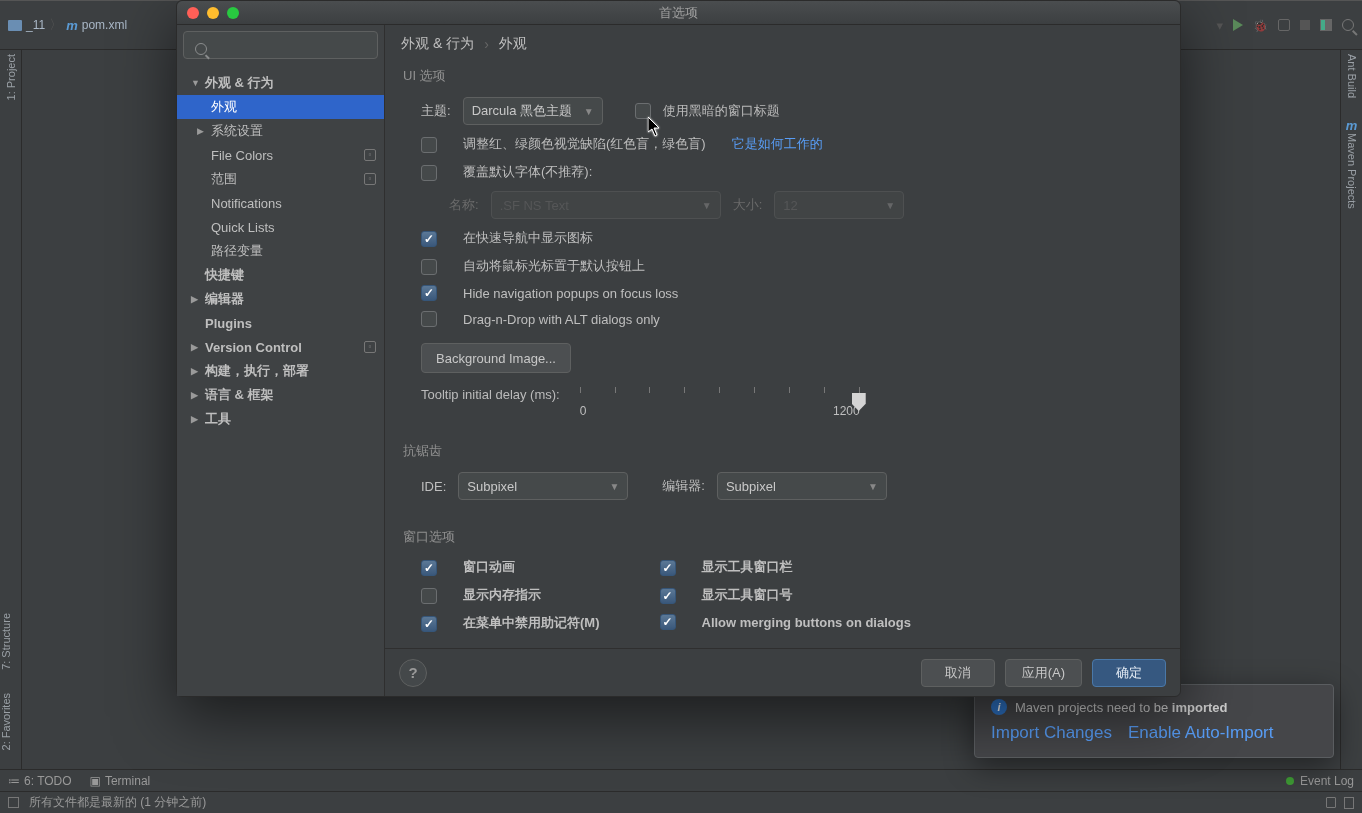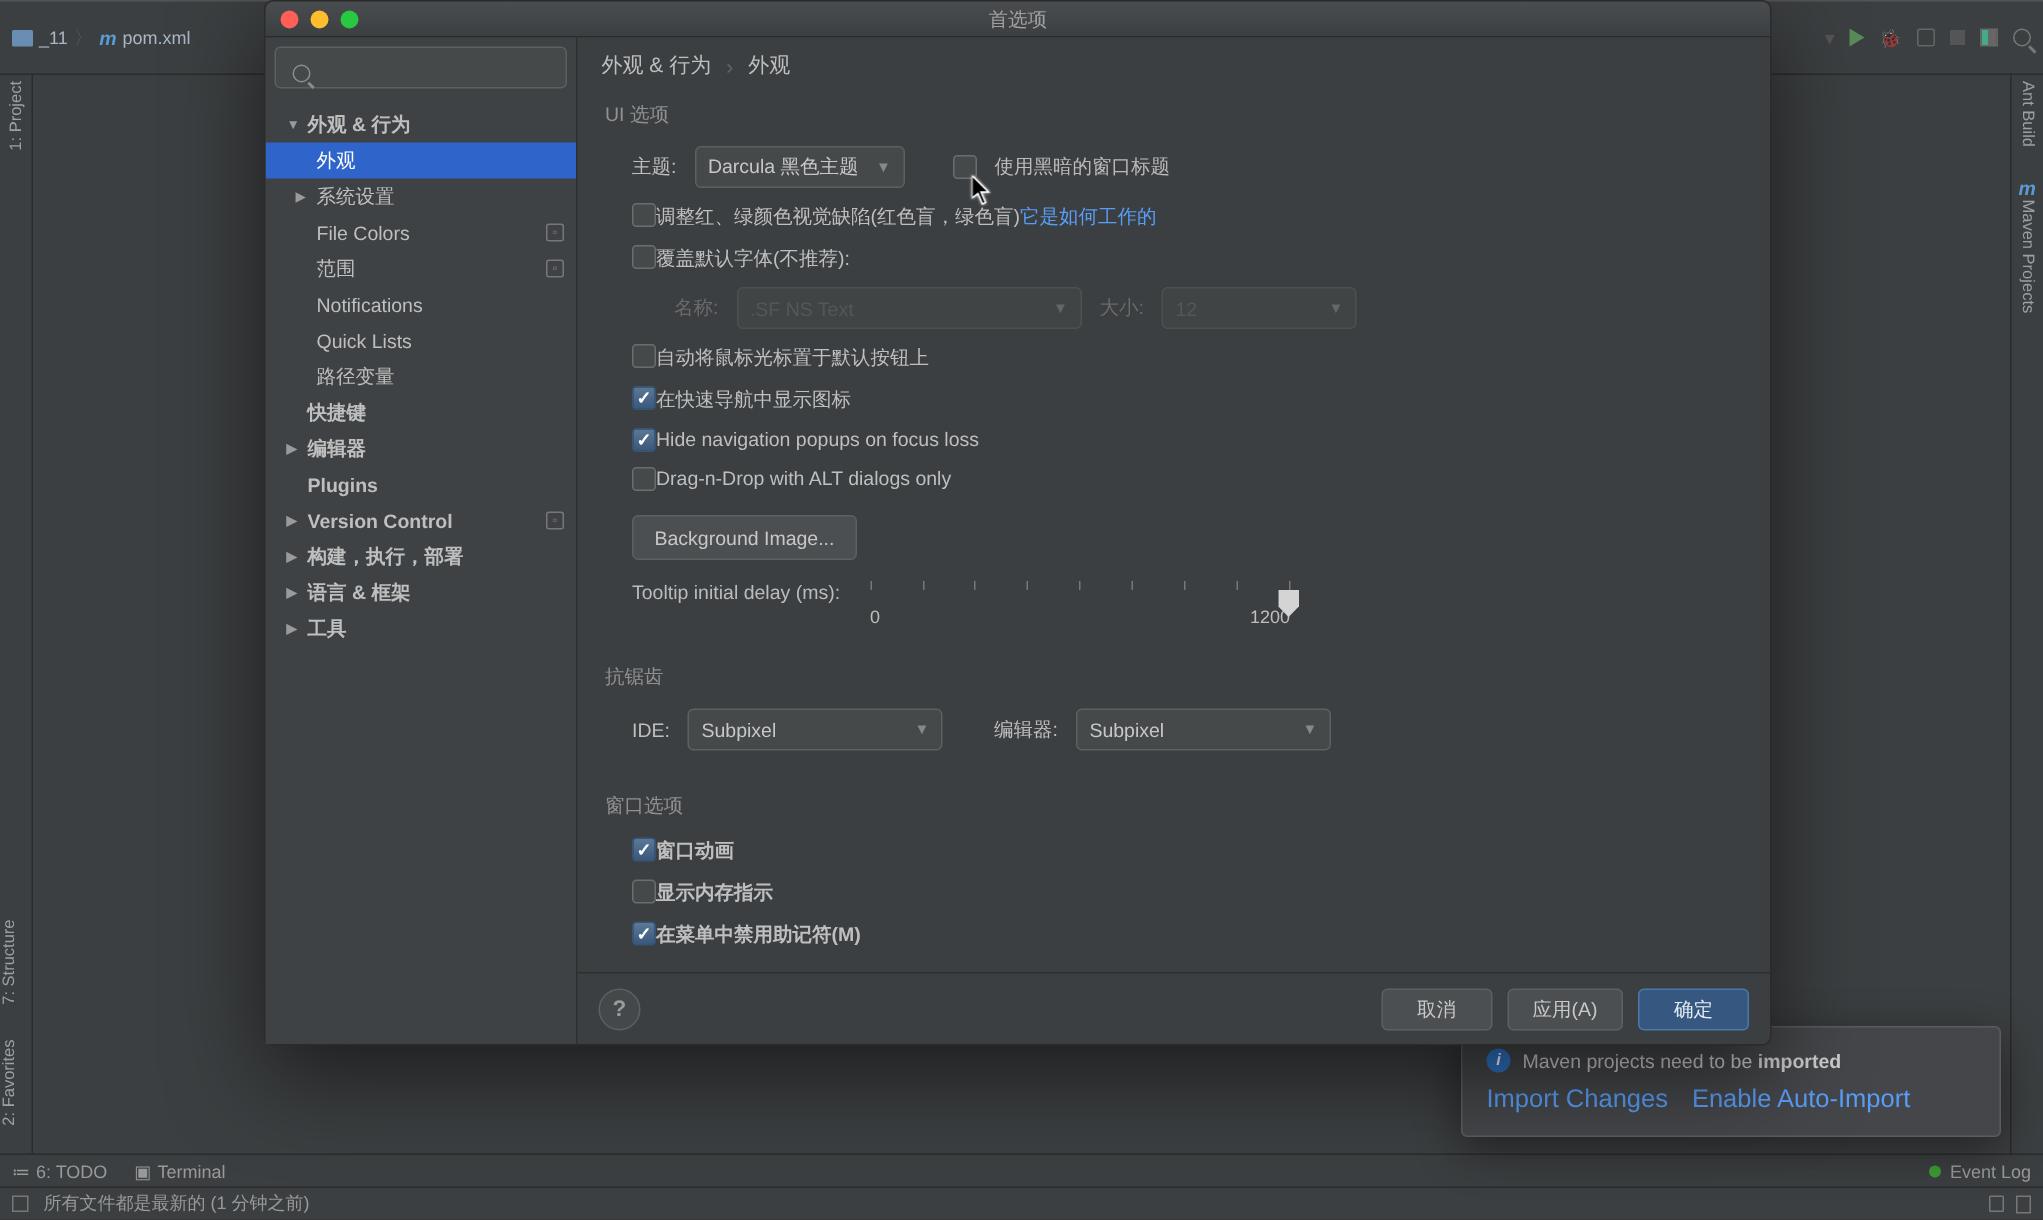--- a/index.html
+++ b/index.html
@@ -76,21 +76,21 @@
 .form-row { display:flex; align-items:center; gap:12px; margin-bottom:10px; min-height:26px; }
 .form-row label.lbl { color:#bfbfbf; }
 .form-row.indent { padding-left:24px; }
 .form-row.indent label.lbl, .form-row .disabled { color:#6a6a6a; }
 .select { height:28px; min-width:130px; border:1px solid #5e6060; background:#45494a; border-radius:4px; display:flex; align-items:center; justify-content:space-between; padding:0 8px; color:#c8c8c8; font-size:13px; }
 .select .chev { font-size:10px; color:#888; }
 .select.disabled { opacity:.55; }
 .checkbox { width:16px; height:16px; border:1px solid #6b6e70; border-radius:3px; display:inline-flex; align-items:center; justify-content:center; background:#45494a; flex-shrink:0; }
 .checkbox.checked { background:linear-gradient(#5b7896,#3a587b); border-color:#365679; }
 .checkbox.checked::after { content:"✓"; color:#fff; font-size:12px; font-weight:bold; }
-.check-item { display:flex; align-items:flex-start; gap:0; margin-bottom:10px; color:#bfbfbf; }
+.check-item { display:flex; align-items:flex-end; gap:26px; margin-bottom:10px; color:#bfbfbf; }
 .link { color:#589df6; cursor:pointer; }
 .btn { height:30px; padding:0 14px; background:#4c4f51; border:1px solid #5e6060; border-radius:4px; color:#c8c8c8; font-size:13px; display:inline-flex; align-items:center; }
 .slider-row { display:flex; align-items:flex-start; gap:20px; margin:10px 0 24px 0; }
 .slider-track { width:280px; position:relative; }
 .ticks { display:flex; justify-content:space-between; }
 .ticks span { width:1px; height:6px; background:#777; }
 .track-line { position:relative; height:1px; background:transparent; margin-top:6px; }
 .thumb { position:absolute; top:-6px; right:-6px; width:14px; height:18px; background:#d4d4d4; clip-path:polygon(0 0,100% 0,100% 60%,50% 100%,0 60%); }
 .slider-labels { display:flex; justify-content:space-between; margin-top:4px; color:#bfbfbf; font-size:12px; }
 .two-col { display:flex; gap:60px; }
@@ -296,26 +296,26 @@
                 <span class="chev">▼</span>
               </div>
             <label class="lbl disabled">大小:</label>
             <div class="select disabled" style="width:90px">
                 <span>12</span>
                 <span class="chev">▼</span>
               </div>
           </div>
 
           <div class="check-item" style="padding-left:18px">
+              <span class="checkbox checked"></span>
+              <span>在快速导航中显示图标</span>
+            </div>
+          <div class="check-item" style="padding-left:18px">
               <span class="checkbox"></span>
               <span>自动将鼠标光标置于默认按钮上</span>
-            </div>
-          <div class="check-item" style="padding-left:18px">
-              <span class="checkbox checked"></span>
-              <span>在快速导航中显示图标</span>
             </div>
           <div class="check-item" style="padding-left:18px">
               <span class="checkbox checked"></span>
               <span>Hide navigation popups on focus loss</span>
             </div>
           <div class="check-item" style="padding-left:18px;margin-bottom:16px">
               <span class="checkbox"></span>
               <span>Drag-n-Drop with ALT dialogs only</span>
             </div>
 
@@ -372,20 +372,35 @@
               <div class="check-item">
                   <span class="checkbox"></span>
                   <span>显示内存指示</span>
                 </div>
               <div class="check-item">
                   <span class="checkbox checked"></span>
                   <span>在菜单中禁用助记符(M)</span>
                 </div>
 
             </div>
+            <div class="col">
+              <div class="check-item">
+                  <span class="checkbox checked"></span>
+                  <span>显示工具窗口栏</span>
+                </div>
+              <div class="check-item">
+                  <span class="checkbox checked"></span>
+                  <span>显示工具窗口号</span>
+                </div>
+              <div class="check-item">
+                  <span class="checkbox checked"></span>
+                  <span>Allow merging buttons on dialogs</span>
+                </div>
+
+            </div>
           </div>
         </div>
 
         <div class="dialog-footer">
           <span class="help">?</span>
           <span class="spacer"></span>
           <button class="dbtn">取消</button>
           <button class="dbtn">应用(A)</button>
           <button class="dbtn primary">确定</button>
         </div>

